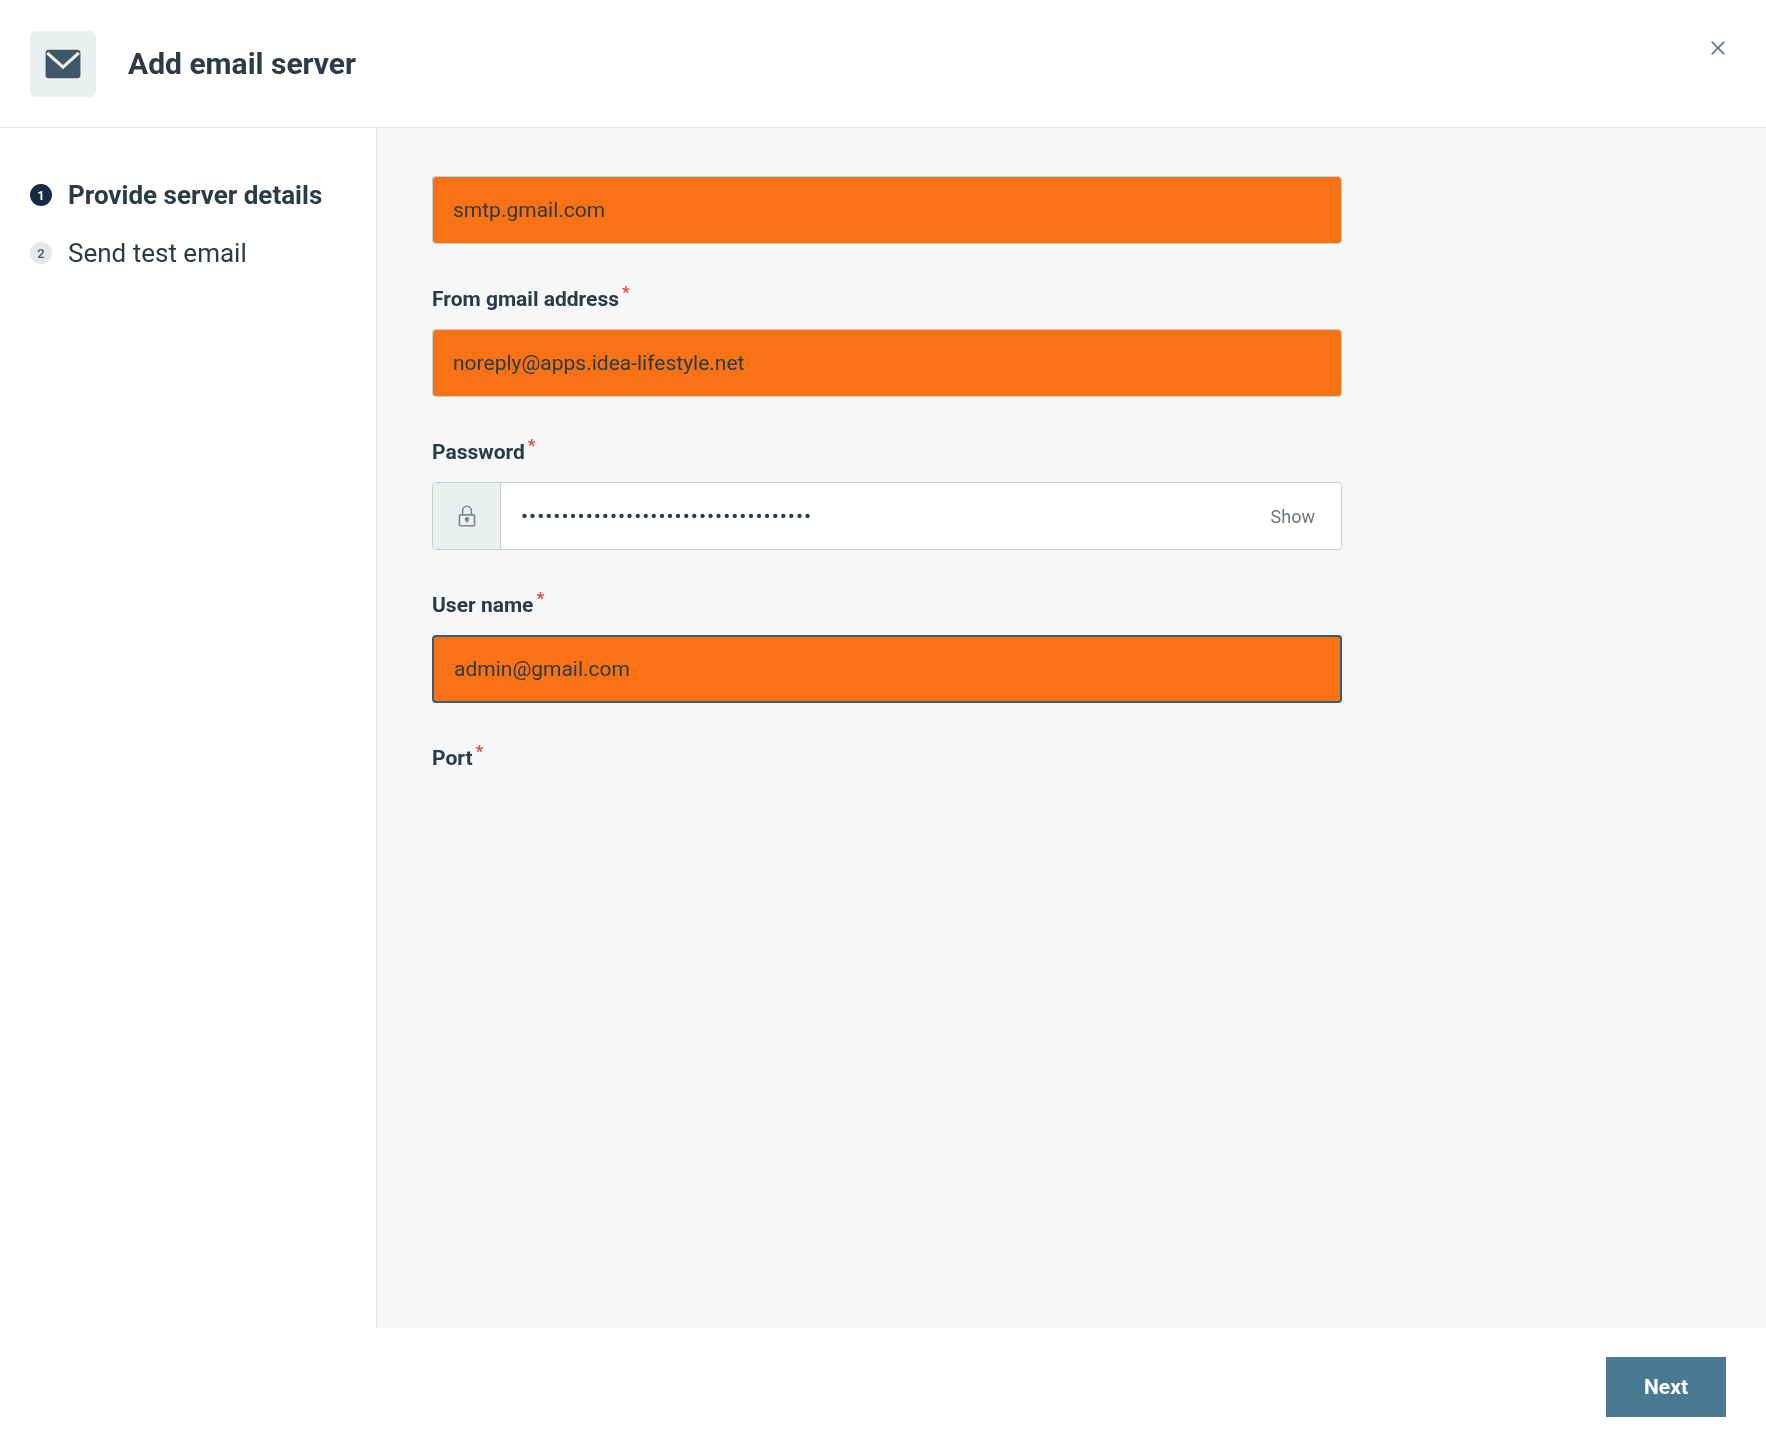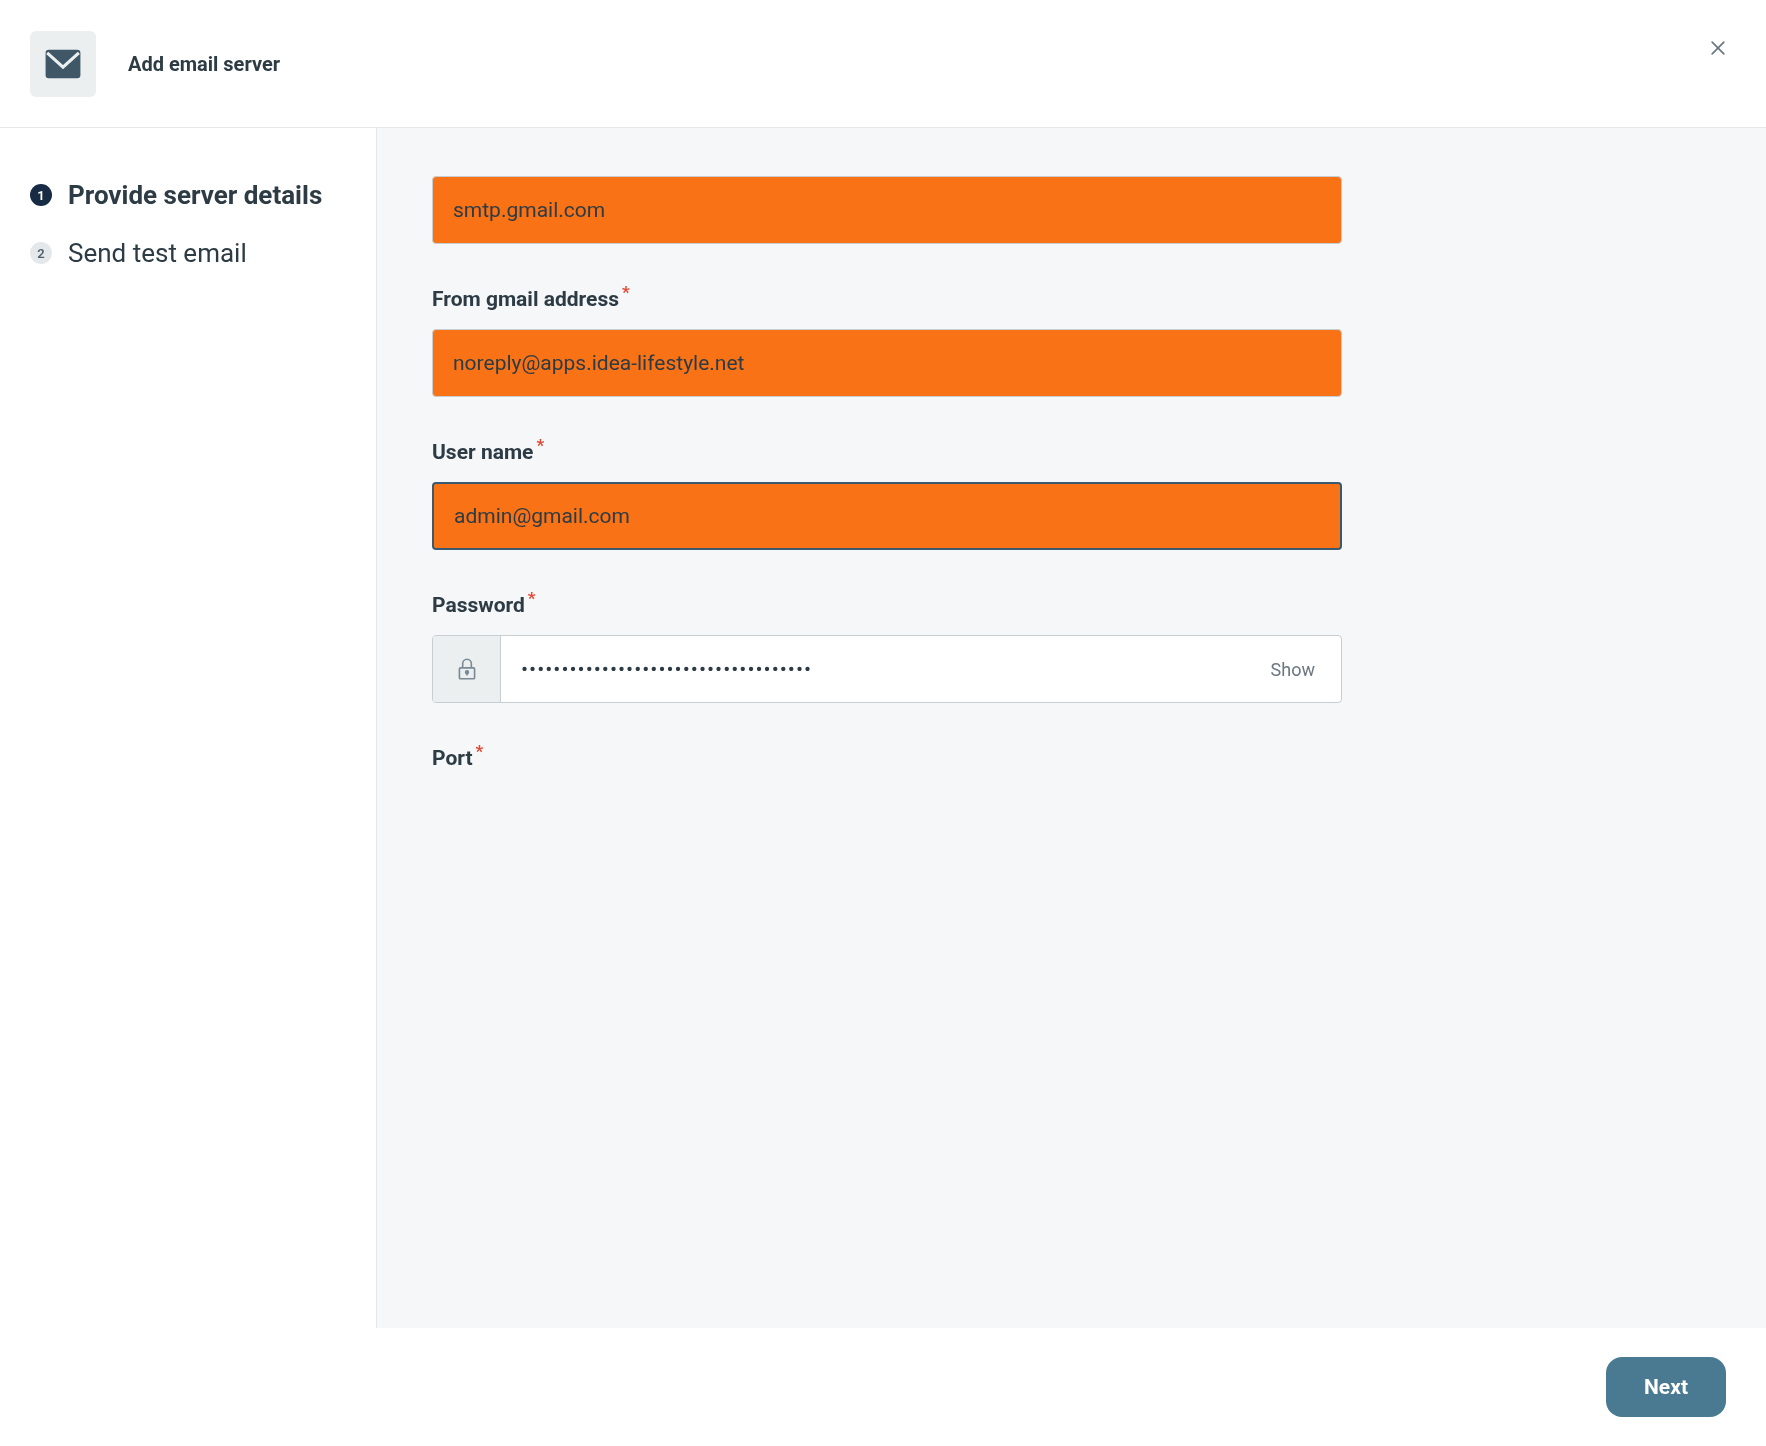--- a/index.html
+++ b/index.html
@@ -38,21 +38,21 @@
       justify-content: center;
       margin-right: 32px;
     }
     
     .header-icon-box svg {
       width: 38px;
       height: 38px;
     }
     
     .header-title {
-      font-size: 20px;
+      font-size: 30px;
       font-weight: 700;
       color: #2d3b45;
     }
     
     .close-button {
       position: absolute;
       right: 34px;
       top: 34px;
       width: 28px;
       height: 28px;
@@ -223,21 +223,21 @@
       display: flex;
       align-items: center;
       justify-content: flex-end;
       padding: 0 40px;
     }
     
     .next-button {
       background: #4a7a92;
       color: #ffffff;
       border: none;
-      border-radius: 16px;
+      border-radius: 0;
       padding: 18px 38px;
       font-size: 21px;
       font-weight: 700;
       cursor: pointer;
       font-family: inherit;
     }
   </style>
 </head>
 <body>
 
@@ -278,45 +278,45 @@
 
     <div class="form-group">
       <label class="form-label">
         <span>From gmail address</span><span class="required-asterisk">*</span>
       </label>
       <input type="text" class="text-input" value="noreply@apps.idea-lifestyle.net" style="">
     </div>
 
     <div class="form-group">
       <label class="form-label">
-        <span>User name</span><span class="required-asterisk">*</span>
-      </label>
-      <input type="text" class="text-input focused" value="admin@gmail.com" style="">
-    </div>
-
-    <div class="form-group">
-      <label class="form-label">
         <span>Password</span><span class="required-asterisk">*</span>
       </label>
       <div class="password-row">
         <div class="password-lock-box">
           <svg viewBox="0 0 24 24" fill="none" stroke="#7a8a94" stroke-width="1.5">
             <rect x="5" y="11" width="14" height="10" rx="1"></rect>
             <path d="M8 11 V7 a4 4 0 0 1 8 0 V11"></path>
             <circle cx="12" cy="15" r="1.3" fill="#7a8a94"></circle>
             <line x1="12" y1="15" x2="12" y2="18"></line>
           </svg>
         </div>
         <input type="password" class="password-input" value="••••••••••••••••••••••••••••••••••••" style="">
         <button class="show-button">Show</button>
       </div>
     </div>
 
     <div class="form-group">
       <label class="form-label">
+        <span>User name</span><span class="required-asterisk">*</span>
+      </label>
+      <input type="text" class="text-input focused" value="admin@gmail.com" style="">
+    </div>
+
+    <div class="form-group">
+      <label class="form-label">
         <span>Port</span><span class="required-asterisk">*</span>
       </label>
     </div>
 
   </div>
 </div>
 
 <div class="footer">
   <button class="next-button">Next</button>
 </div>

